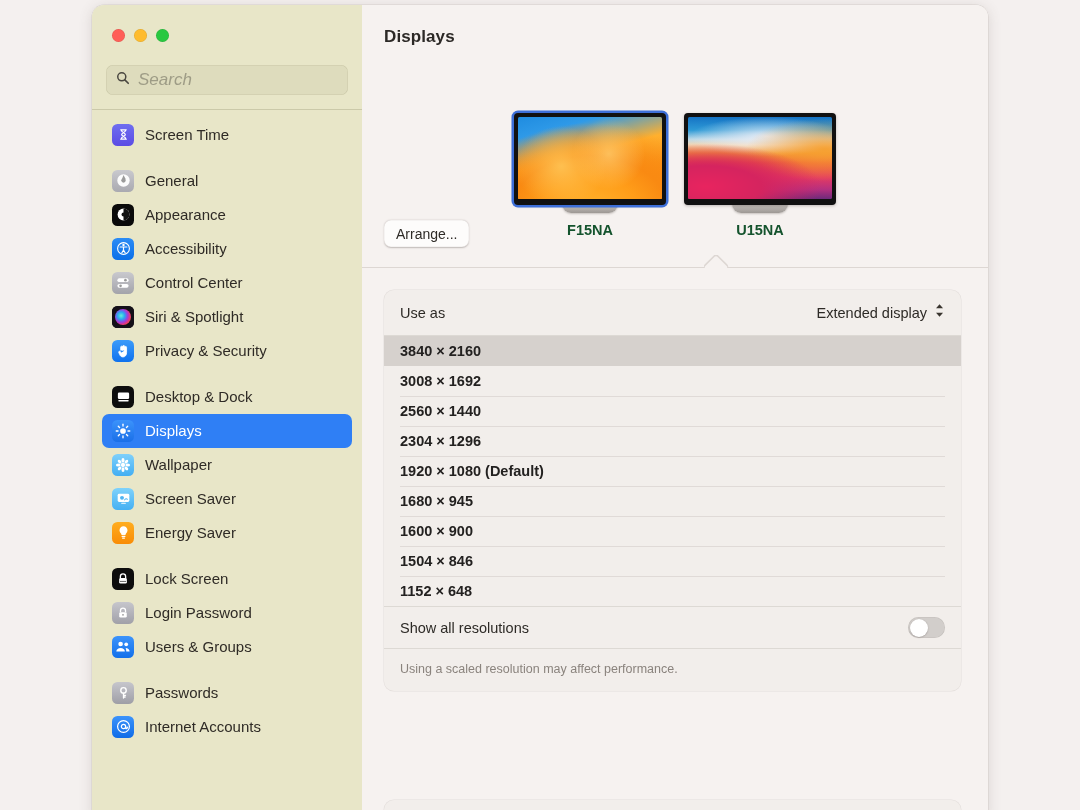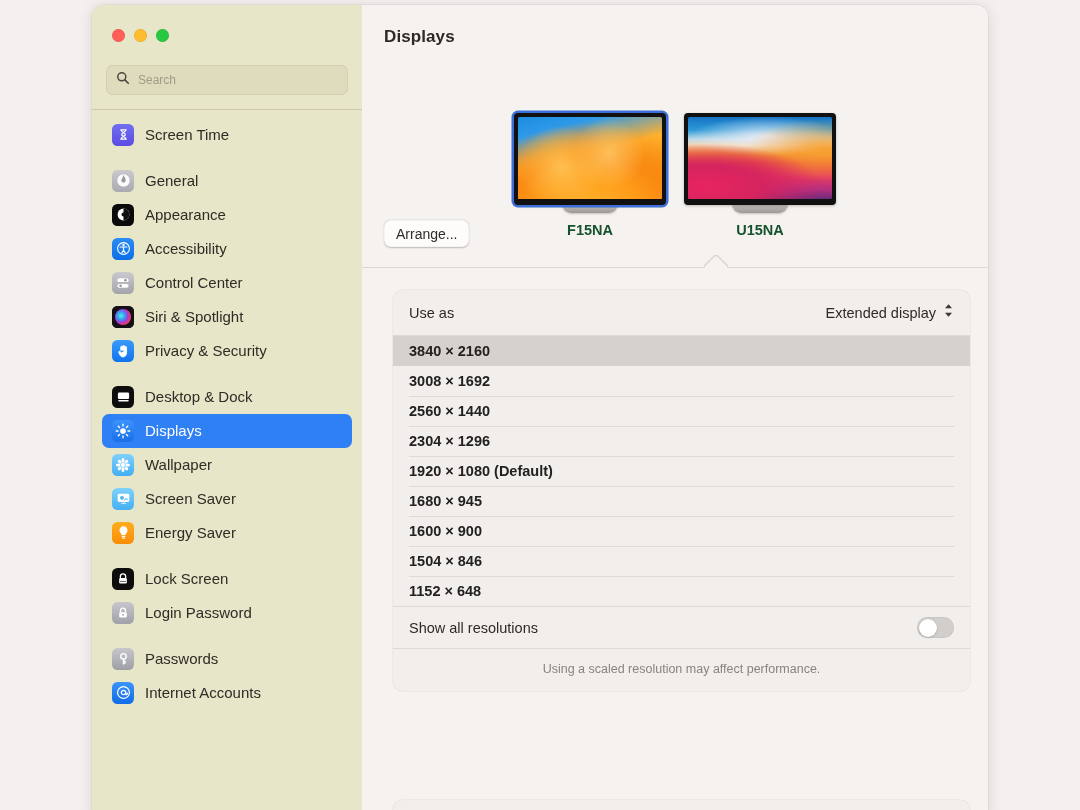--- a/index.html
+++ b/index.html
@@ -32,21 +32,21 @@
   .light.red{ background:#ff5f57; box-shadow:inset 0 0 0 .5px rgba(0,0,0,.12); }
   .light.amber{ background:#febc2e; box-shadow:inset 0 0 0 .5px rgba(0,0,0,.12); }
   .light.green{ background:#28c840; box-shadow:inset 0 0 0 .5px rgba(0,0,0,.12); }
 
   #searchwrap{ padding:0 14px 14px 14px; }
   #search{
     height:30px; border-radius:7px; background:#dedcbd;
     display:flex; align-items:center; gap:8px; padding:0 10px;
     box-shadow:inset 0 0 0 .5px rgba(110,105,70,.18);
   }
-  #search .ph{ color:#9e9c86; font-size:12px; }
+  #search .ph{ color:#9e9c86; font-size:17px;font-style:italic; }
   .sb-divider{ height:.5px; background:rgba(130,125,90,.28); }
 
   #navscroll{ flex:1; overflow:hidden; padding-top:2px; }
   .nav-group{ padding:6px 10px; }
   .nav-item{
     height:34px; display:flex; align-items:center; gap:11px;
     padding:0 10px; border-radius:7px; cursor:default;
   }
   .nav-item .label{ font-size:15px; color:#2f2b26; white-space:nowrap; }
   .nav-item.selected{ background:#2f7ff5; }
@@ -123,25 +123,24 @@
   }
   #notch:before{
     content:""; position:absolute; left:3px; top:4px; width:18px; height:18px;
     background:#f6f2f0; transform:rotate(45deg);
     box-shadow:-1px -1px 0 .5px rgba(130,120,110,.22);
     border-radius:3px;
   }
 
   
   .card{
-    position:absolute; left:31px; width:577px;
+    position:absolute; left:22px; width:577px;
     background:#f2eeeb; border-radius:10px;
     box-shadow:0 0 0 .5px rgba(130,120,110,.16);
     overflow:hidden;
-    text-align:center;
   }
   #card-res{ top:285px; }
   #card-next{ top:795px; height:40px; }
 
   .row-useas{
     height:45px; display:flex; align-items:center; justify-content:space-between;
     padding:0 16px;
   }
   .row-useas .lbl{ font-size:14.5px; color:#2d2a26; }
   .popup{ display:flex; align-items:center; gap:7px; cursor:default; }
@@ -375,20 +374,31 @@
           <div class="nav-item">
             <span class="app-icon" style="background: linear-gradient(rgb(198, 198, 204), rgb(160, 160, 168));">
               <svg width="14" height="14" viewBox="0 0 16 16">
                 <path d="M5.1 7.2V5.3a2.9 2.9 0 0 1 5.8 0v1.9" stroke="#fff" stroke-width="1.5" fill="none"></path>
                 <rect x="3.7" y="7.1" width="8.6" height="6.1" rx="1.6" fill="#fff"></rect>
                 <circle cx="8" cy="10.1" r="1.05" fill="#9b9b9b"></circle>
               </svg>
             </span>
             <span class="label">Login Password</span>
           </div>
+          <div class="nav-item">
+            <span class="app-icon" style="background: linear-gradient(rgb(59, 147, 251), rgb(18, 112, 234));">
+              <svg width="16" height="15" viewBox="0 0 18 16">
+                <circle cx="6.3" cy="5.2" r="2.6" fill="#fff"></circle>
+                <circle cx="12.6" cy="5.6" r="2.1" fill="#fff"></circle>
+                <path d="M1.5 13.6c0-2.5 2.2-4 4.8-4s4.8 1.5 4.8 4Z" fill="#fff"></path>
+                <path d="M12 9.8c2.3.1 4.4 1.3 4.4 3.8h-3.7c0-1.5-.4-2.8-.7-3.8Z" fill="#fff"></path>
+              </svg>
+            </span>
+            <span class="label">Users &amp; Groups</span>
+          </div>
         </div>
         <div class="nav-group">
           <div class="nav-item">
             <span class="app-icon" style="background: linear-gradient(rgb(198, 198, 204), rgb(158, 158, 166));">
               <svg width="13" height="14" viewBox="0 0 14 16">
                 <circle cx="7" cy="5" r="3.1" fill="none" stroke="#fff" stroke-width="1.6"></circle>
                 <path d="M7 8.1v5.6M7 10.7h2.3M7 12.6h1.9" stroke="#fff" stroke-width="1.5" stroke-linecap="round"></path>
               </svg>
             </span>
             <span class="label">Passwords</span>

